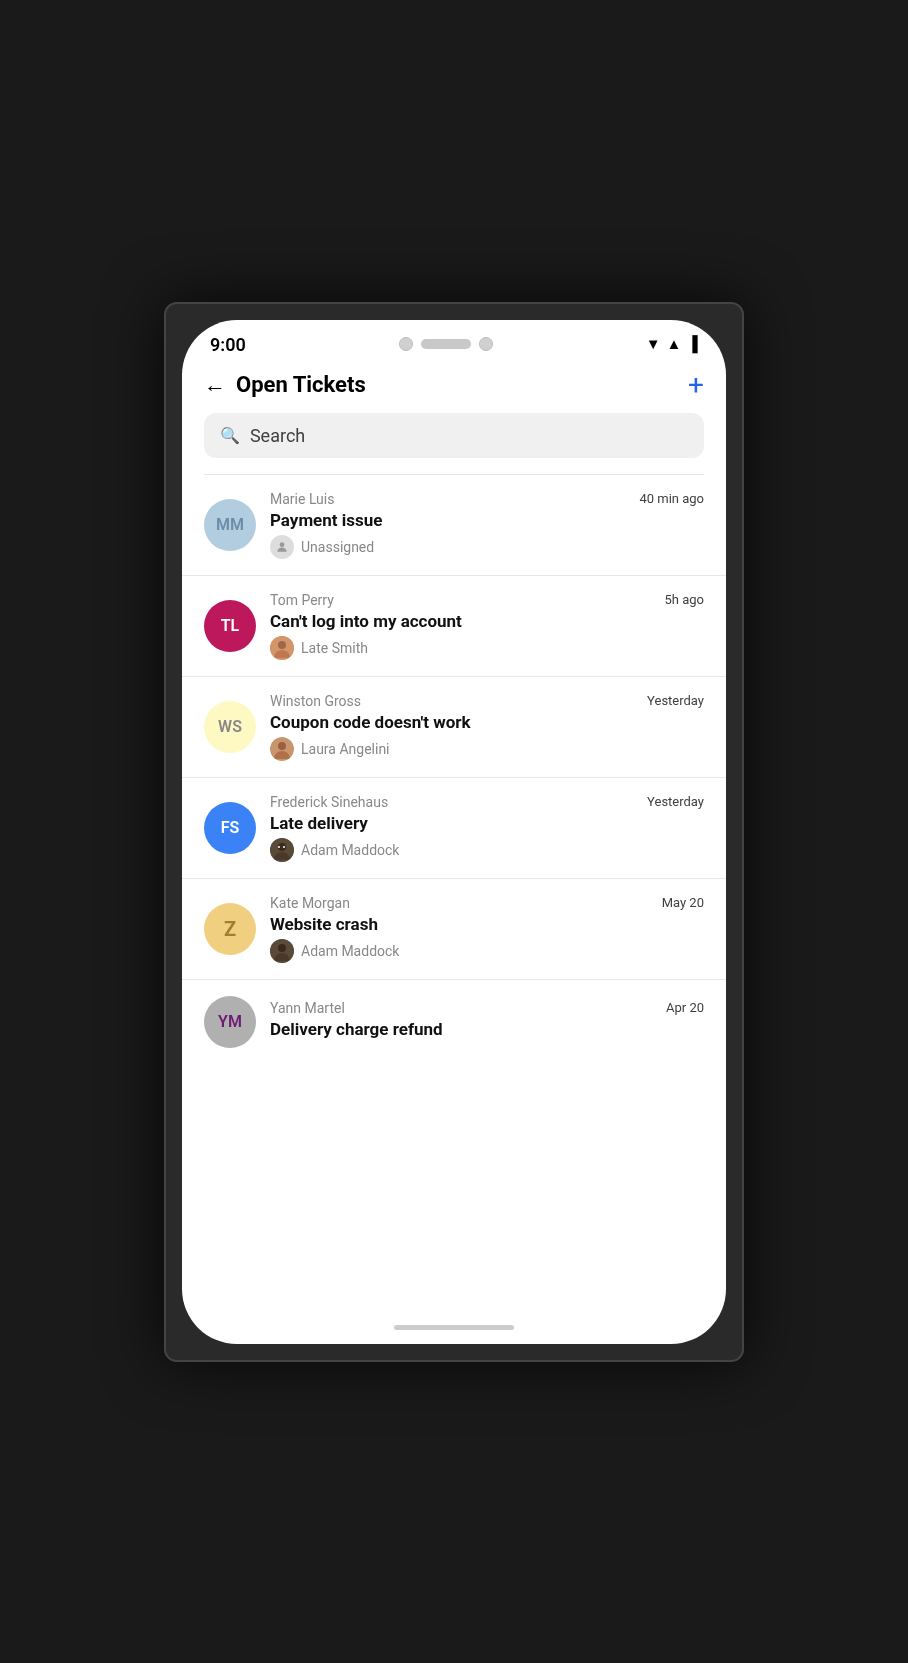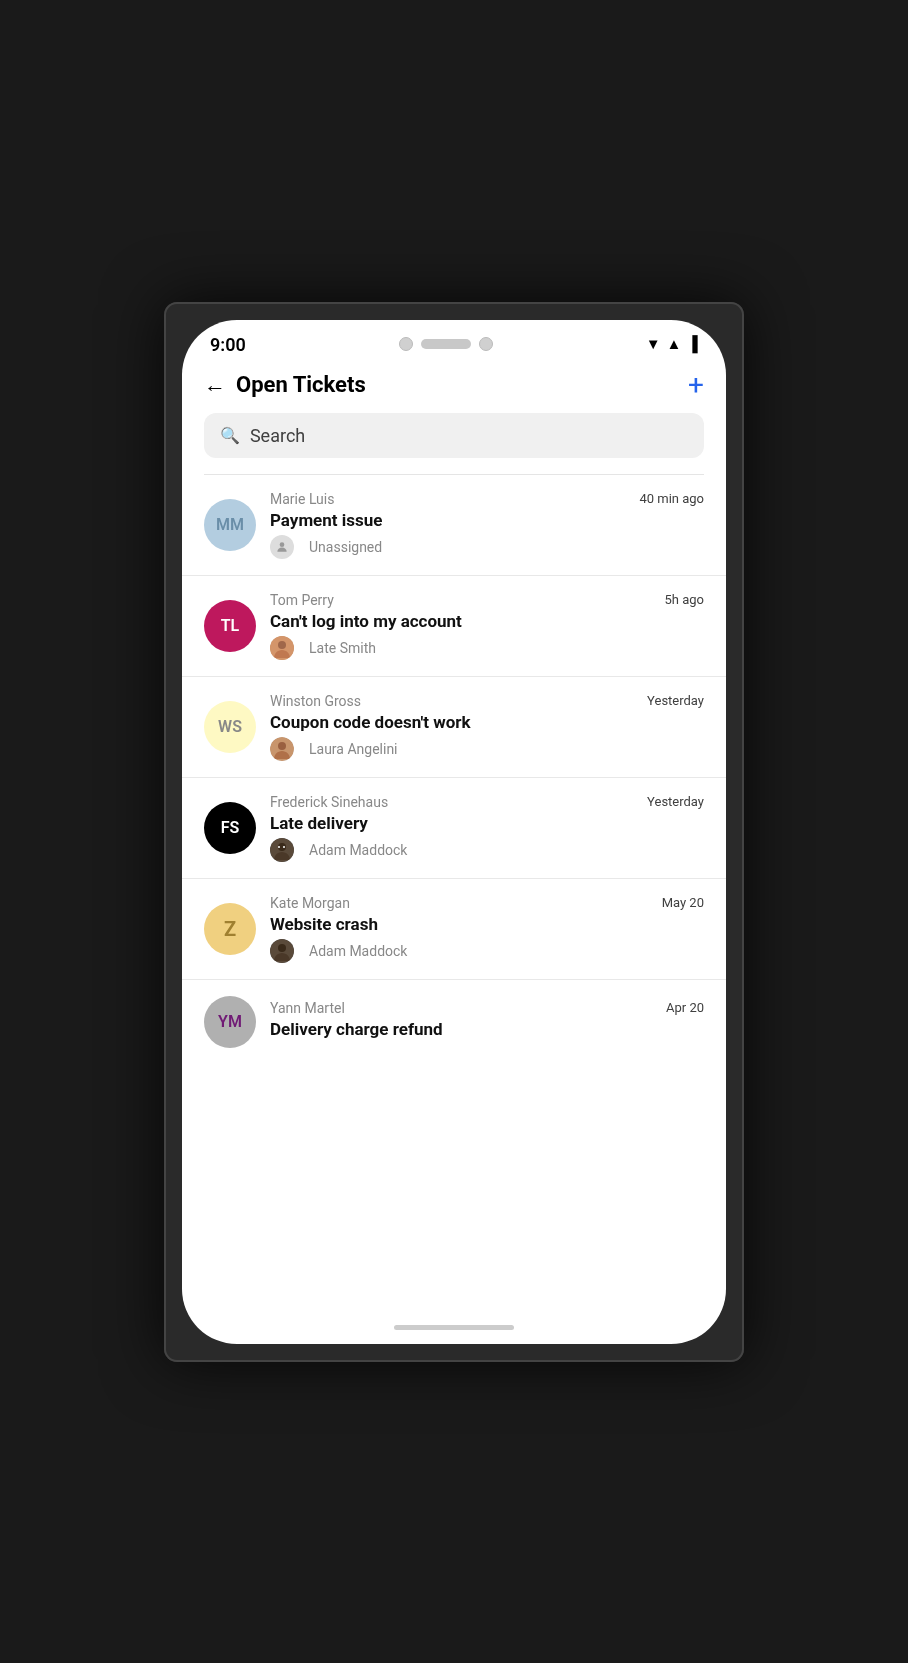--- a/index.html
+++ b/index.html
@@ -166,21 +166,21 @@
       font-weight: 700;
       color: #111;
       margin-bottom: 5px;
       white-space: nowrap;
       overflow: hidden;
       text-overflow: ellipsis;
     }
     .ticket-assignee {
       display: flex;
       align-items: center;
-      gap: 15px;
+      gap: 7px;
     }
     .assignee-avatar {
       width: 24px;
       height: 24px;
       border-radius: 50%;
       overflow: hidden;
       display: flex;
       align-items: center;
       justify-content: center;
       flex-shrink: 0;
@@ -304,21 +304,21 @@
                   <circle cx="12" cy="9" r="4" fill="#9a6040"></circle>
                   <path d="M4 22c0-4.4 3.6-8 8-8s8 3.6 8 8" fill="#b07048"></path>
                 </svg>
             </div>
             <span class="assignee-name">Laura Angelini</span>
           </div>
         </div>
       </div>
 
       <div class="ticket-item">
-        <div class="avatar" style="background:#000000; color:#fff; font-size:16px;">FS</div>
+        <div class="avatar" style="background:#3b82f6; color:#fff; font-size:16px;">FS</div>
         <div class="ticket-content">
           <div class="ticket-meta">
             <span class="ticket-customer">Frederick Sinehaus</span>
             <span class="ticket-time">Yesterday</span>
           </div>
           <div class="ticket-subject">Late delivery</div>
           <div class="ticket-assignee">
             <div class="assignee-avatar" style="background:#555;">
               <svg width="24" height="24" viewBox="0 0 24 24">
                   <rect width="24" height="24" fill="#5a4a3a" rx="12"></rect>

